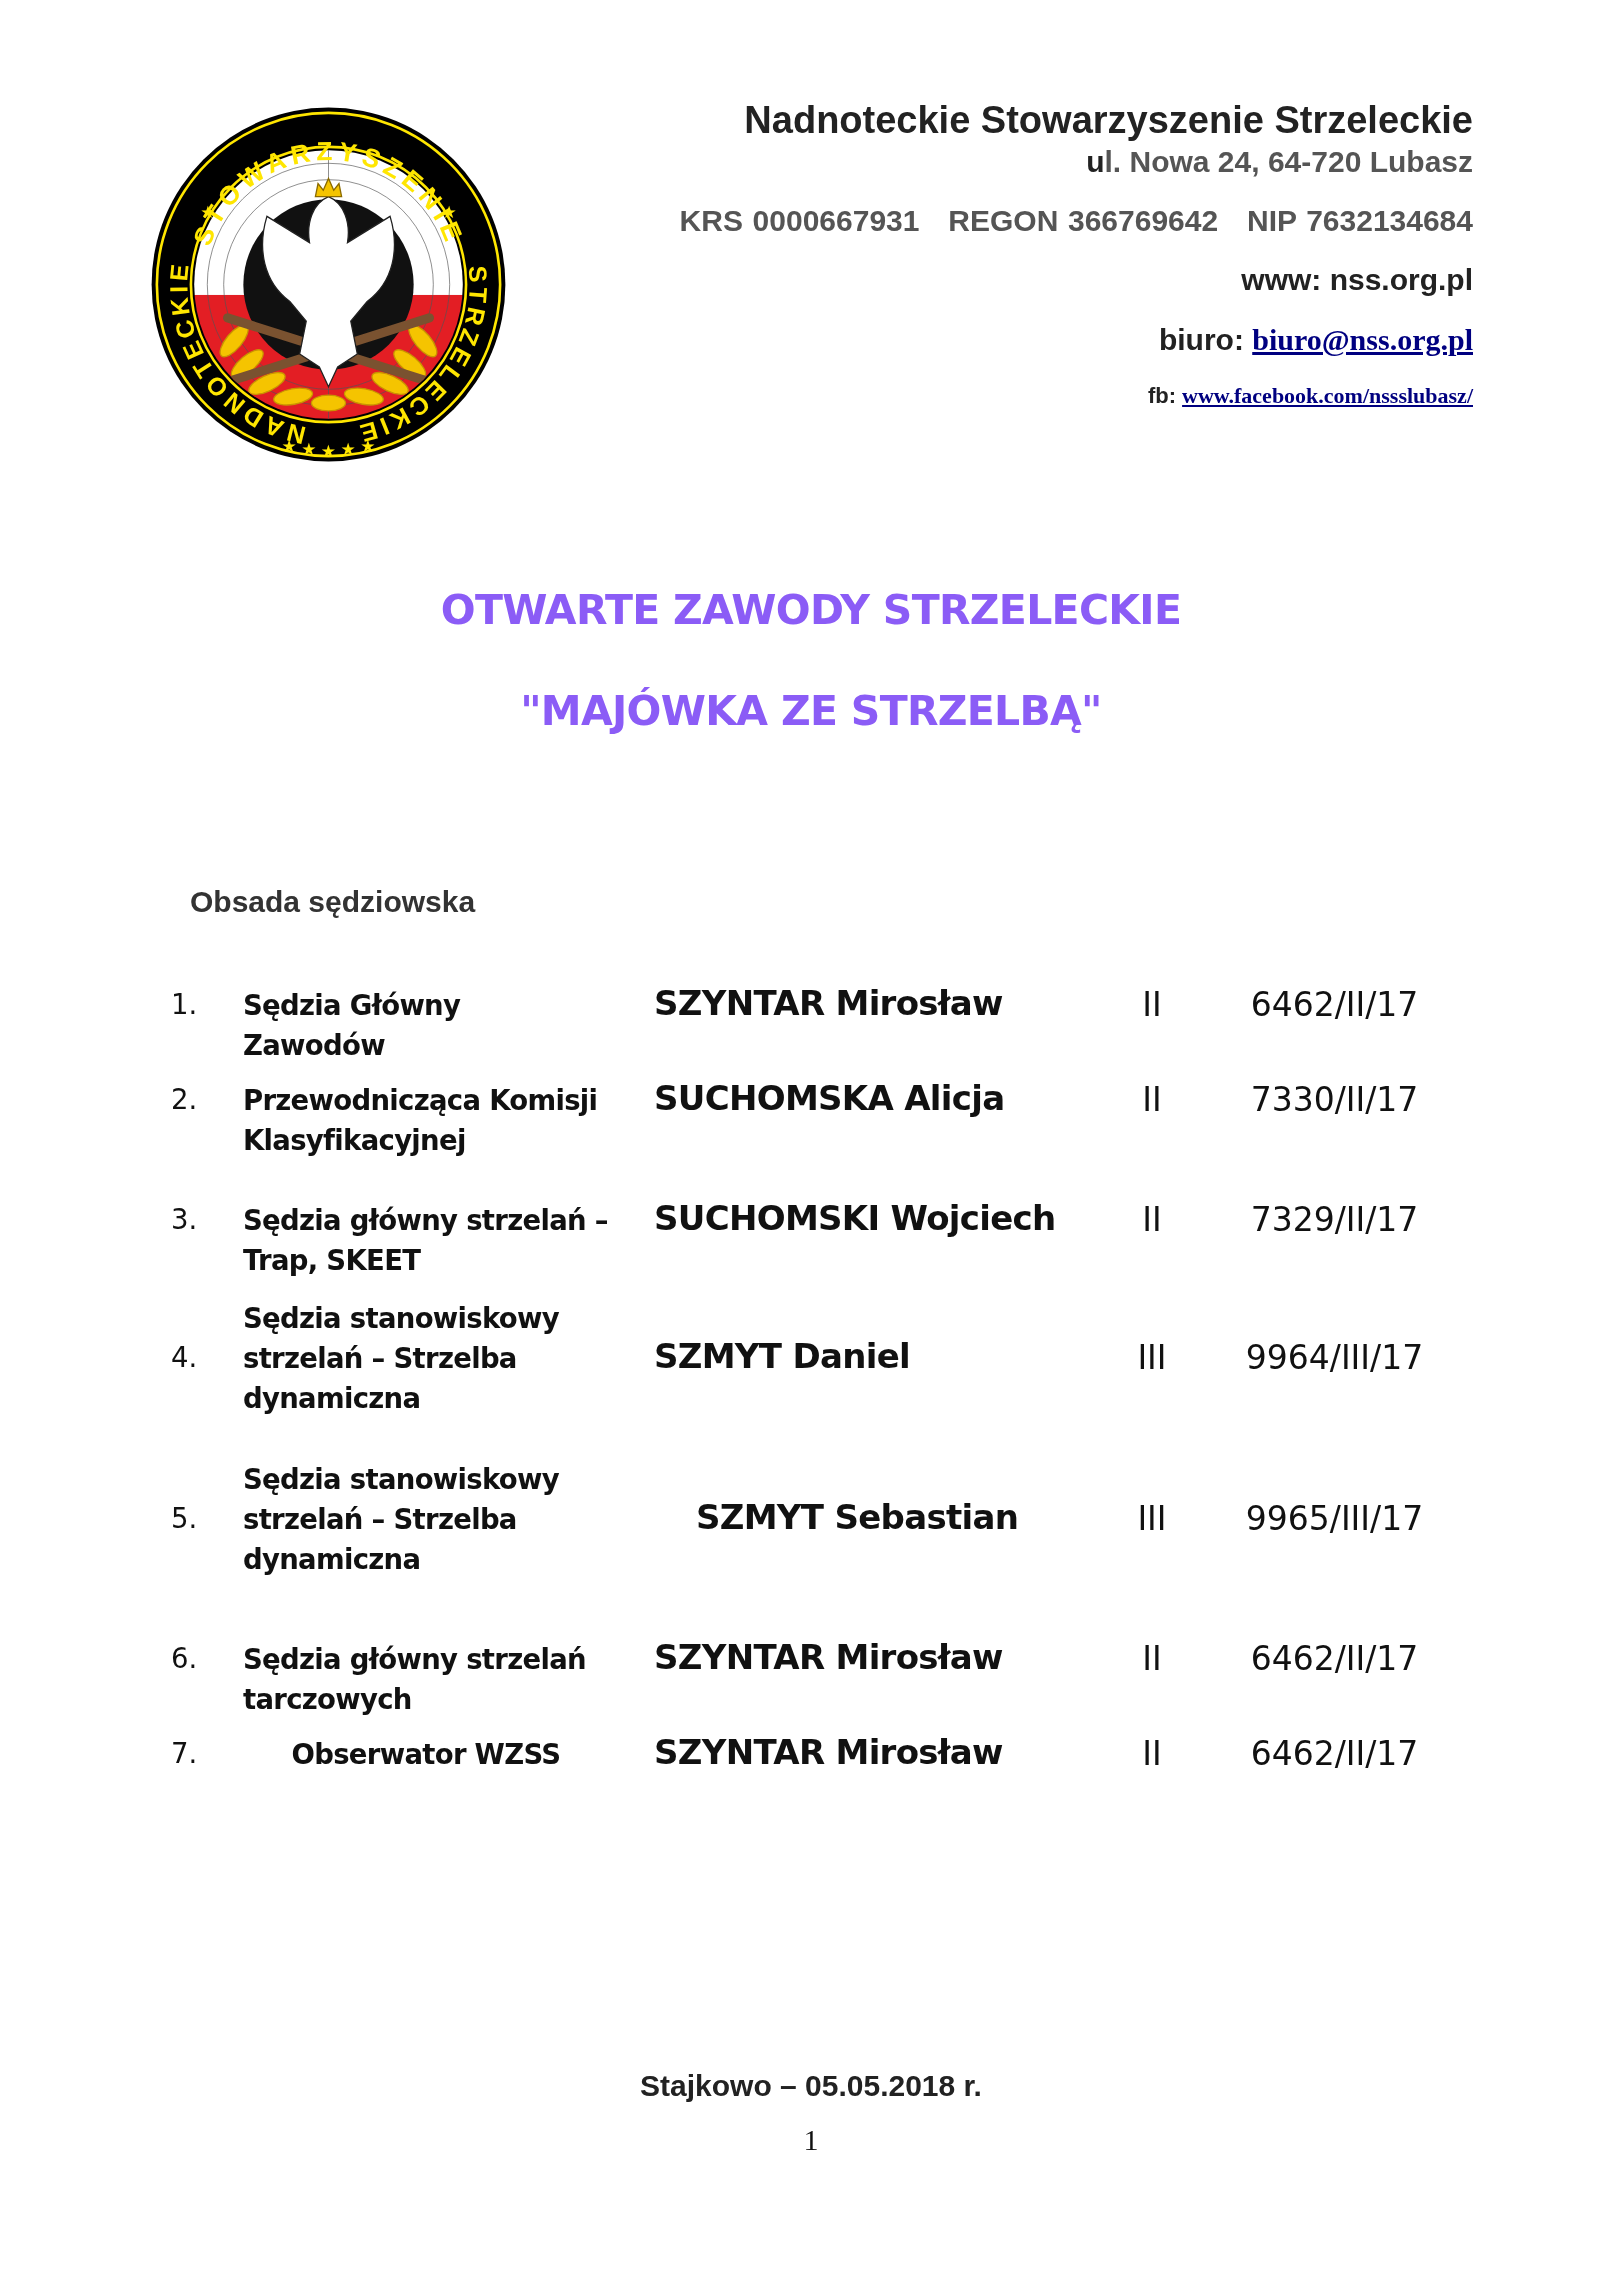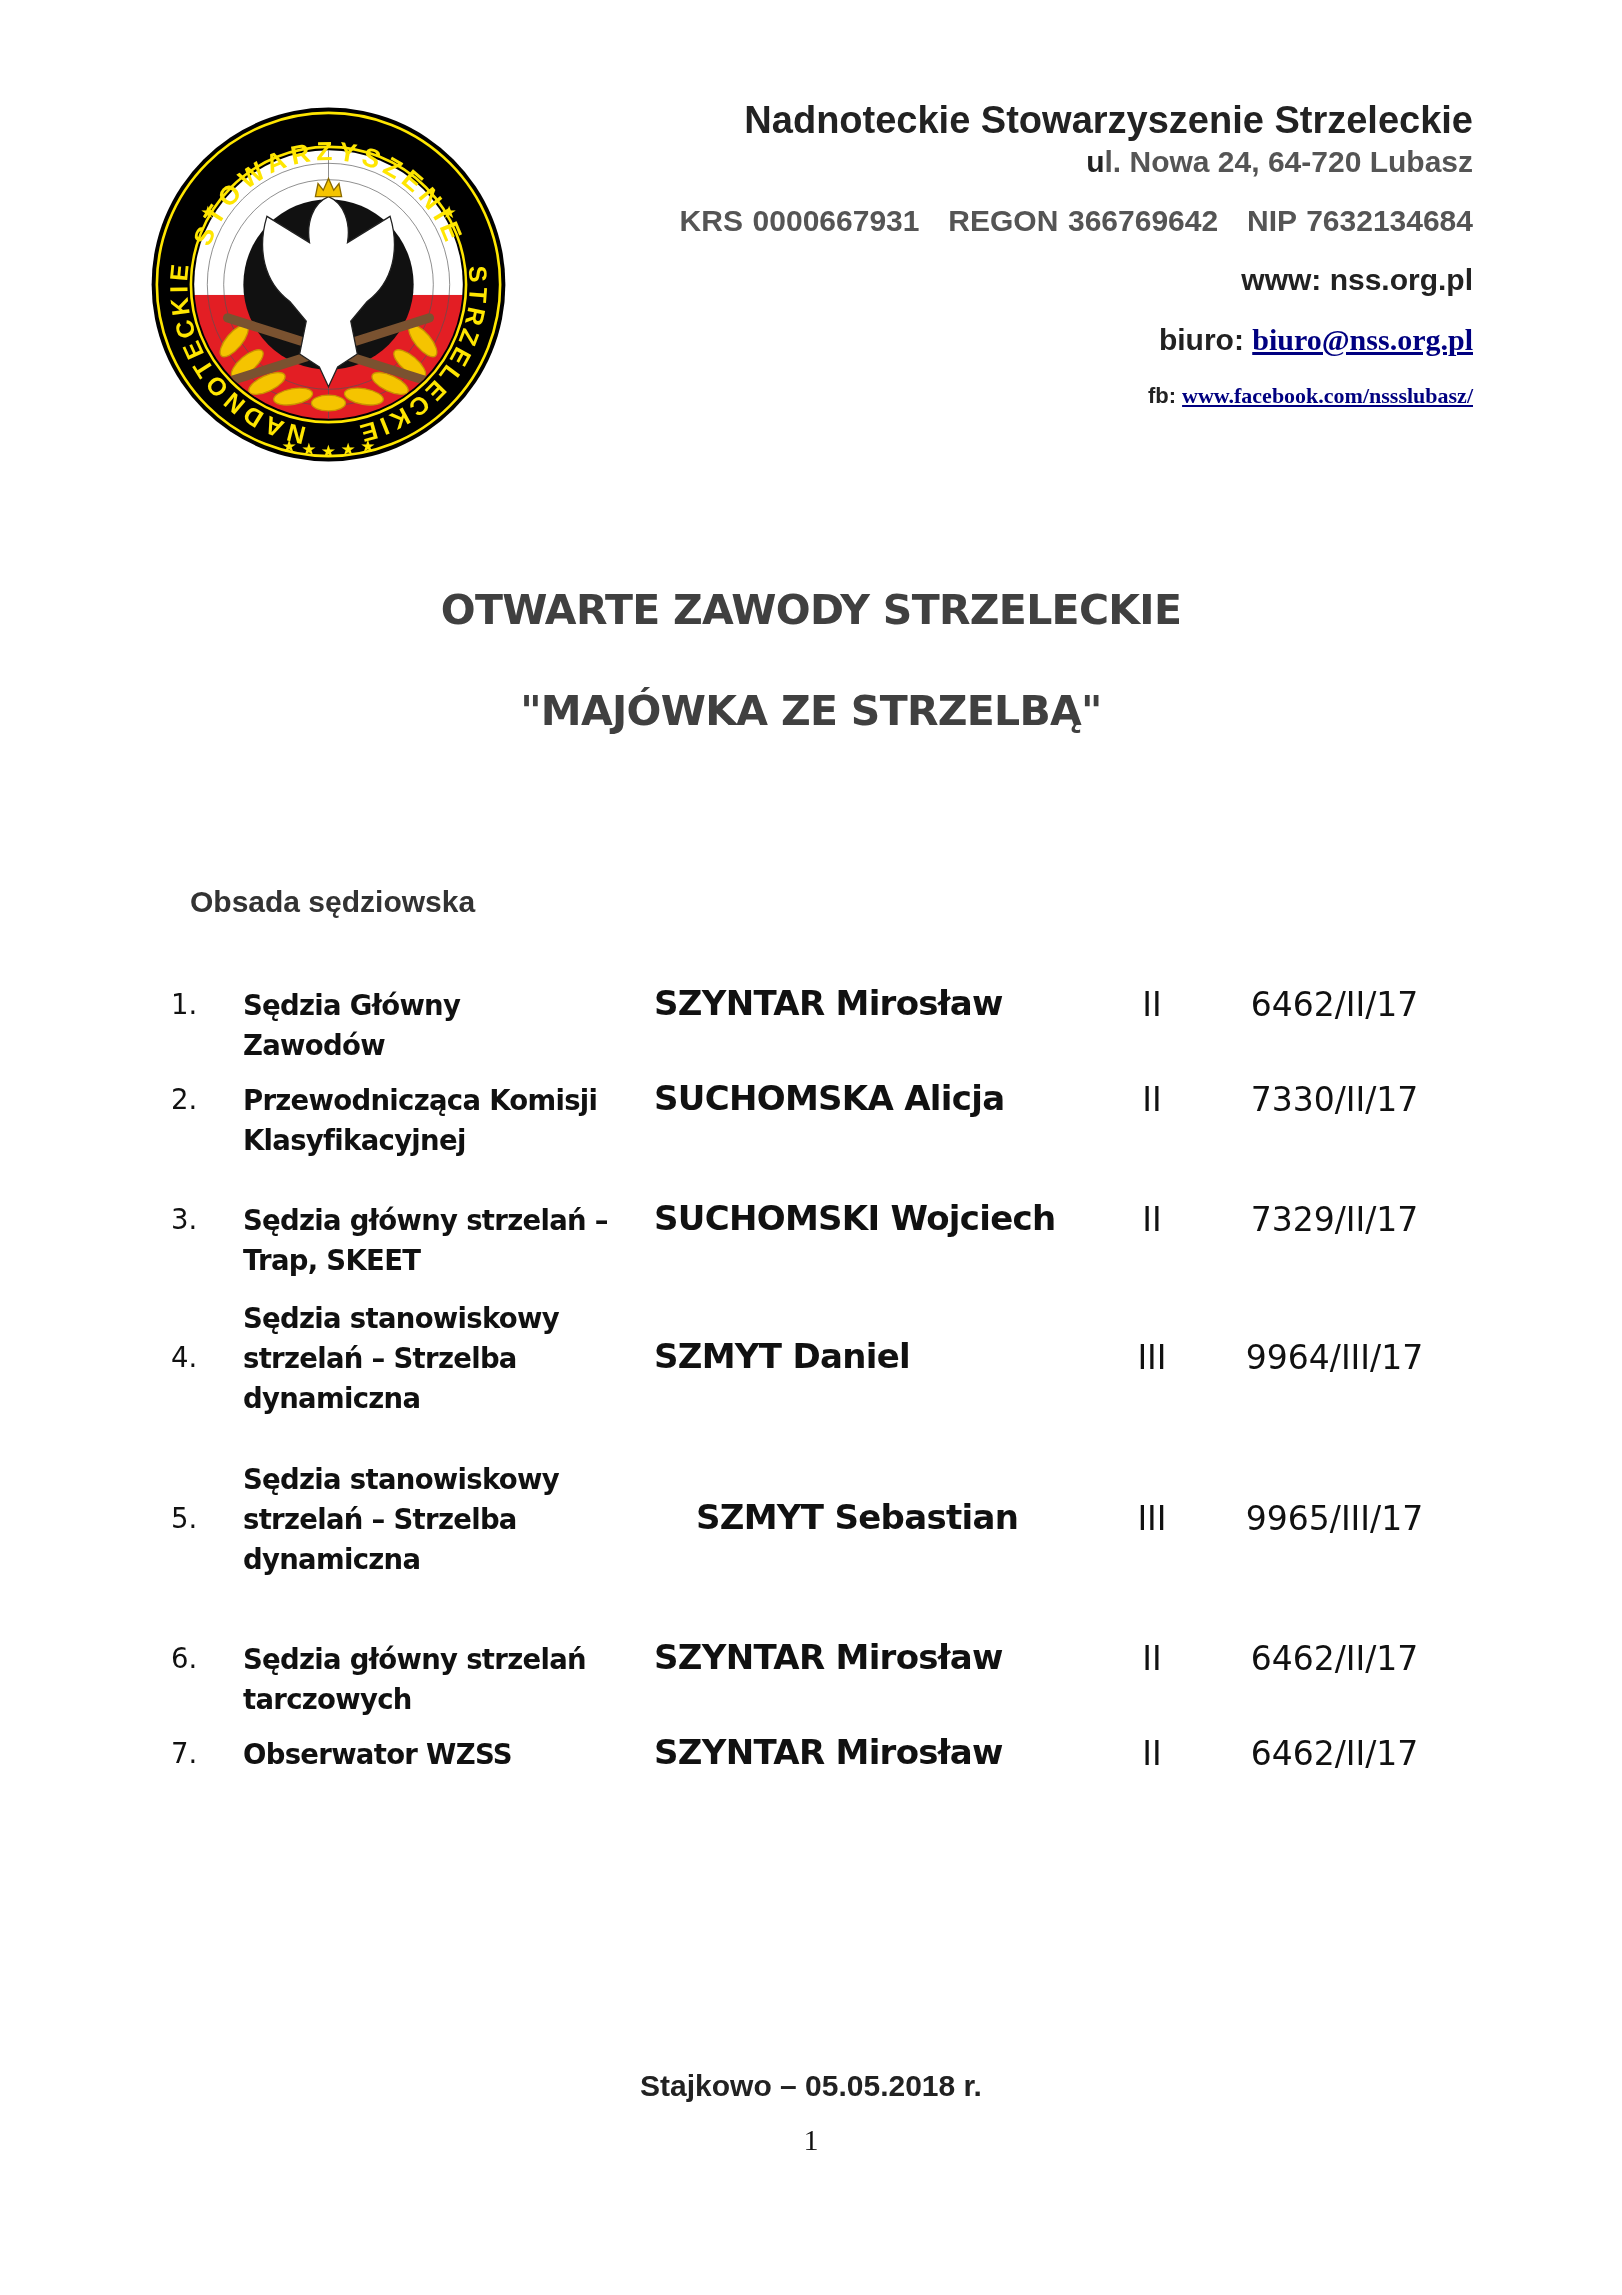--- a/index.html
+++ b/index.html
@@ -13,21 +13,21 @@
   .hdr { position:absolute; right:149px; text-align:left; white-space:nowrap; font-weight:bold; }
   #org-name { top:99px; font-size:38px; color:#222222; }
   #org-address { top:145px; font-size:30px; color:#555555; }
   #org-address .u { color:#222222; }
   #org-ids { top:204px; font-size:30px; color:#555555; word-spacing:1.3px; }
   #org-www { top:263px; font-size:30px; color:#222222; }
   #org-email { top:323px; font-size:30px; color:#222222; }
   #org-fb { top:383px; font-size:22px; color:#222222; }
   .lnk { font-family: "Liberation Serif", serif; color:#000080; text-decoration:underline; font-weight:bold; }
 
-  .title { position:absolute; left:0; width:1622px; text-align:center; font-weight:bold; font-size:41px; color:#404040; letter-spacing:-0.7px; }
+  .title { position:absolute; left:0; width:1622px; text-align:center; font-weight:bold; font-size:41px; color:#8b5cf6; letter-spacing:-0.7px; }
   #title-1 { top:586px; }
   #title-2 { top:687px; }
 
   #section-label { position:absolute; left:155px; top:885px; font-size:30px; font-weight:bold; color:#333333;margin-left:35px; }
 
   .row { position:absolute; left:0; width:1622px; }
   .num { position:absolute; left:171px; font-size:27.5px; color:#111; }
   .role { position:absolute; left:243px; width:366px; font-size:27.5px; font-weight:bold; line-height:40px; color:#111; letter-spacing:-0.7px; }
   .name { position:absolute; left:654px; font-size:34px; font-weight:bold; color:#111; letter-spacing:-0.7px; white-space:nowrap; }
   .cls { position:absolute; left:1126px; width:52px; text-align:center; font-size:33px; color:#111; }
@@ -153,21 +153,21 @@
   </div>
   <div class="row" style="top:1642px;">
     <span class="num cal">6.</span>
     <span class="role cal" style="top:-2.6px;">Sędzia główny strzelań tarczowych</span>
     <span class="name cal" style="top:-5.2px;">SZYNTAR Mirosław</span>
     <span class="cls cal" style="top:-2.6px;">II</span>
     <span class="lic cal" style="top:-2.6px;">6462/II/17</span>
   </div>
   <div class="row" style="top:1737px;">
     <span class="num cal">7.</span>
-    <span class="role cal" style="top:-2.6px;">Obserwator WZSS</span>
+    <span class="role cal" style="top:-2.6px;text-align:center;">Obserwator WZSS</span>
     <span class="name cal" style="top:-5.2px;">SZYNTAR Mirosław</span>
     <span class="cls cal" style="top:-2.6px;">II</span>
     <span class="lic cal" style="top:-2.6px;">6462/II/17</span>
   </div>
 </div>
 
 <div id="footer-place" class="sans">Stajkowo – 05.05.2018 r.</div>
 <div id="page-number" class="serif">1</div>
 
 

